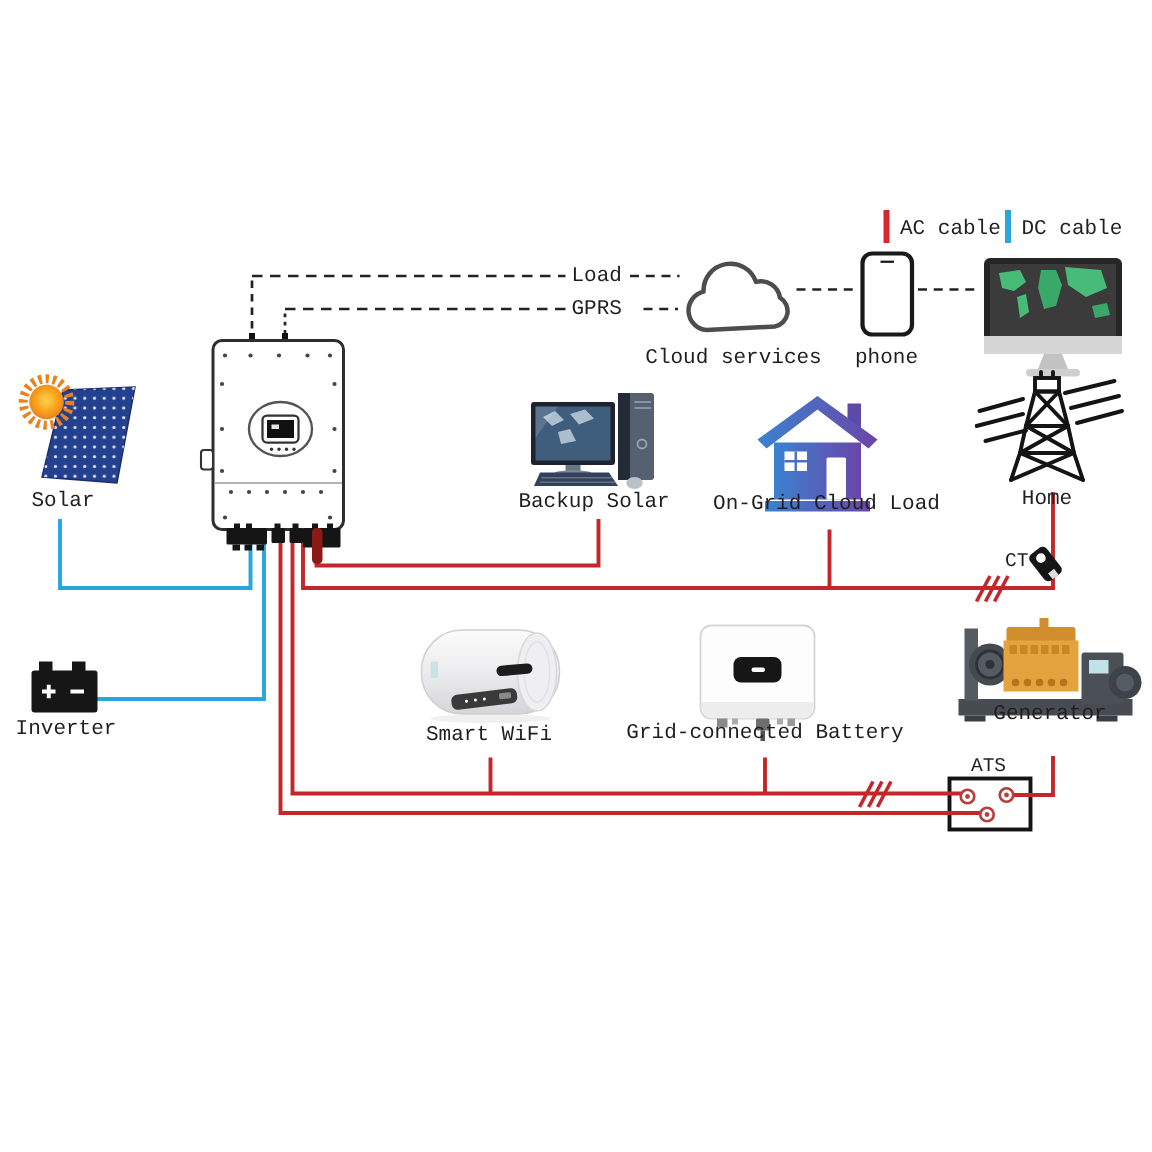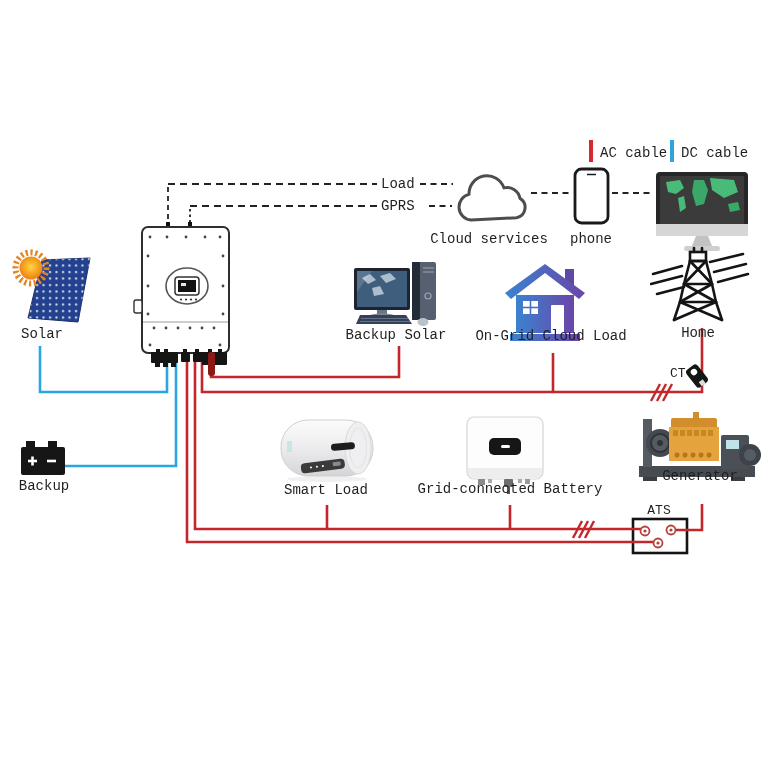--- a/index.html
+++ b/index.html
@@ -146,21 +146,21 @@
       <rect x="8" y="4" width="9" height="8" fill="#161616"></rect>
       <rect x="30" y="4" width="9" height="8" fill="#161616"></rect>
       <rect x="3" y="10" width="44" height="28" rx="2" fill="#161616"></rect>
       <g stroke="#ffffff" stroke-width="2.6">
         <line x1="10" y1="24" x2="19" y2="24"></line>
         <line x1="14.5" y1="19.5" x2="14.5" y2="28.5"></line>
         <line x1="29" y1="24" x2="38" y2="24"></line>
       </g>
     </svg>
   </div>
-  <div class="lbl center" style="left:44px;top:478px">Backup</div>
+  <div class="lbl center" style="left:44px;top:478px">Inverter</div>
 
   <div class="abs" style="left:130px;top:218px">
     <svg width="105" height="162" viewBox="0 0 105 162">
       <rect x="36" y="4" width="4" height="6" fill="#111"></rect>
       <rect x="58" y="4" width="4" height="6" fill="#111"></rect>
       <rect x="12" y="9" width="87" height="126" rx="6" fill="#ffffff" stroke="#2e2e2e" stroke-width="2"></rect>
       <g fill="#444">
         <circle cx="20" cy="19" r="1.4"></circle>
           <circle cx="37" cy="19" r="1.4"></circle>
           <circle cx="56" cy="19" r="1.4"></circle>
@@ -306,21 +306,21 @@
       </g>
       <g transform="rotate(-7 48 54)">
         <rect x="26" y="48" width="44" height="10" rx="4" fill="#3a3a3a"></rect>
         <circle cx="36" cy="53" r="1" fill="#ffffff"></circle>
           <circle cx="42" cy="53" r="1" fill="#ffffff"></circle>
           <circle cx="48" cy="53" r="1" fill="#ffffff"></circle>
         <rect x="58" y="50.5" width="8" height="4" rx="1" fill="#8a8a8a"></rect>
       </g>
     </svg>
   </div>
-  <div class="lbl center" style="left:326px;top:482px">Smart Load</div>
+  <div class="lbl center" style="left:326px;top:482px">Smart WiFi</div>
 
   <div class="abs" style="left:460px;top:412px">
     <svg width="95" height="82" viewBox="0 0 95 82">
       <rect x="7" y="5" width="76" height="62" rx="7" fill="#fdfdfd" stroke="#d5d5d5" stroke-width="1.2"></rect>
       <path d="M8,56 h74 v4 a7,7 0 0 1 -7,7 h-60 a7,7 0 0 1 -7,-7 z" fill="#ededed"></path>
       <rect x="29" y="26" width="32" height="17" rx="5" fill="#161616"></rect>
       <rect x="41" y="33" width="9" height="3" rx="1.5" fill="#ffffff"></rect>
       <rect x="18" y="67" width="7" height="6" fill="#8a8a8a"></rect>
       <rect x="28" y="67" width="4" height="4" fill="#ababab"></rect>
       <rect x="44" y="67" width="9" height="8" rx="1" fill="#6e6e6e"></rect>

